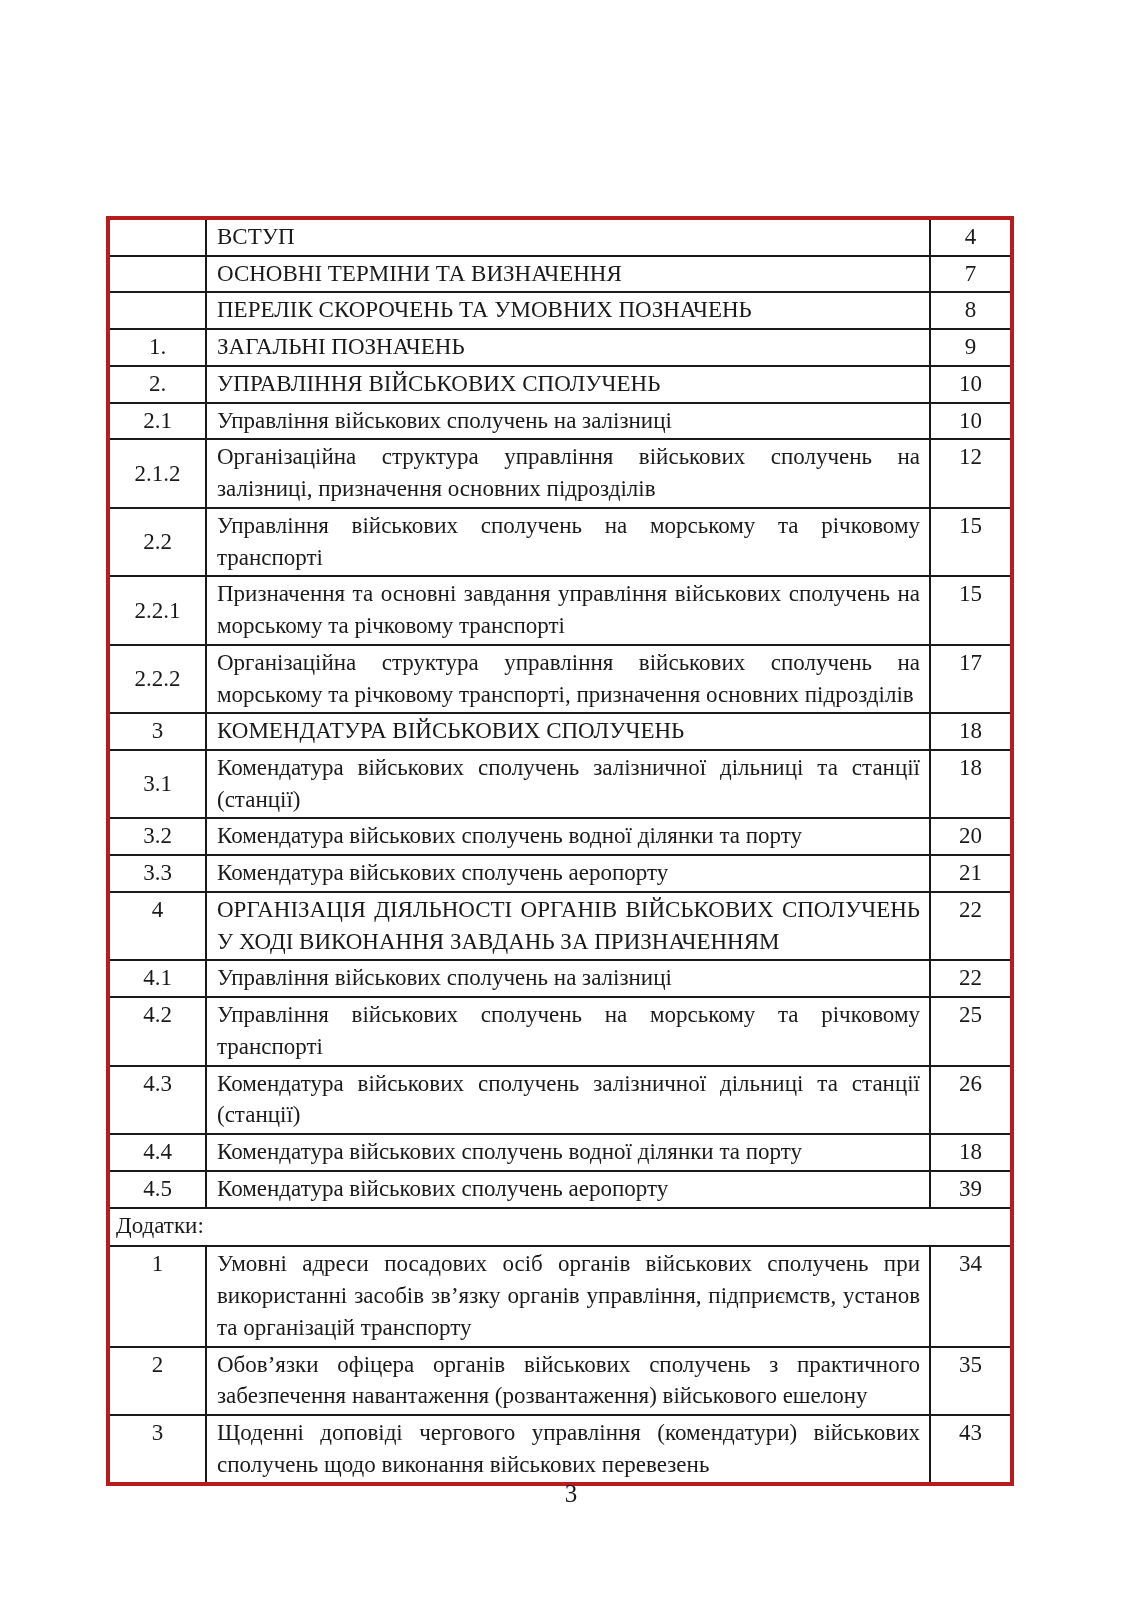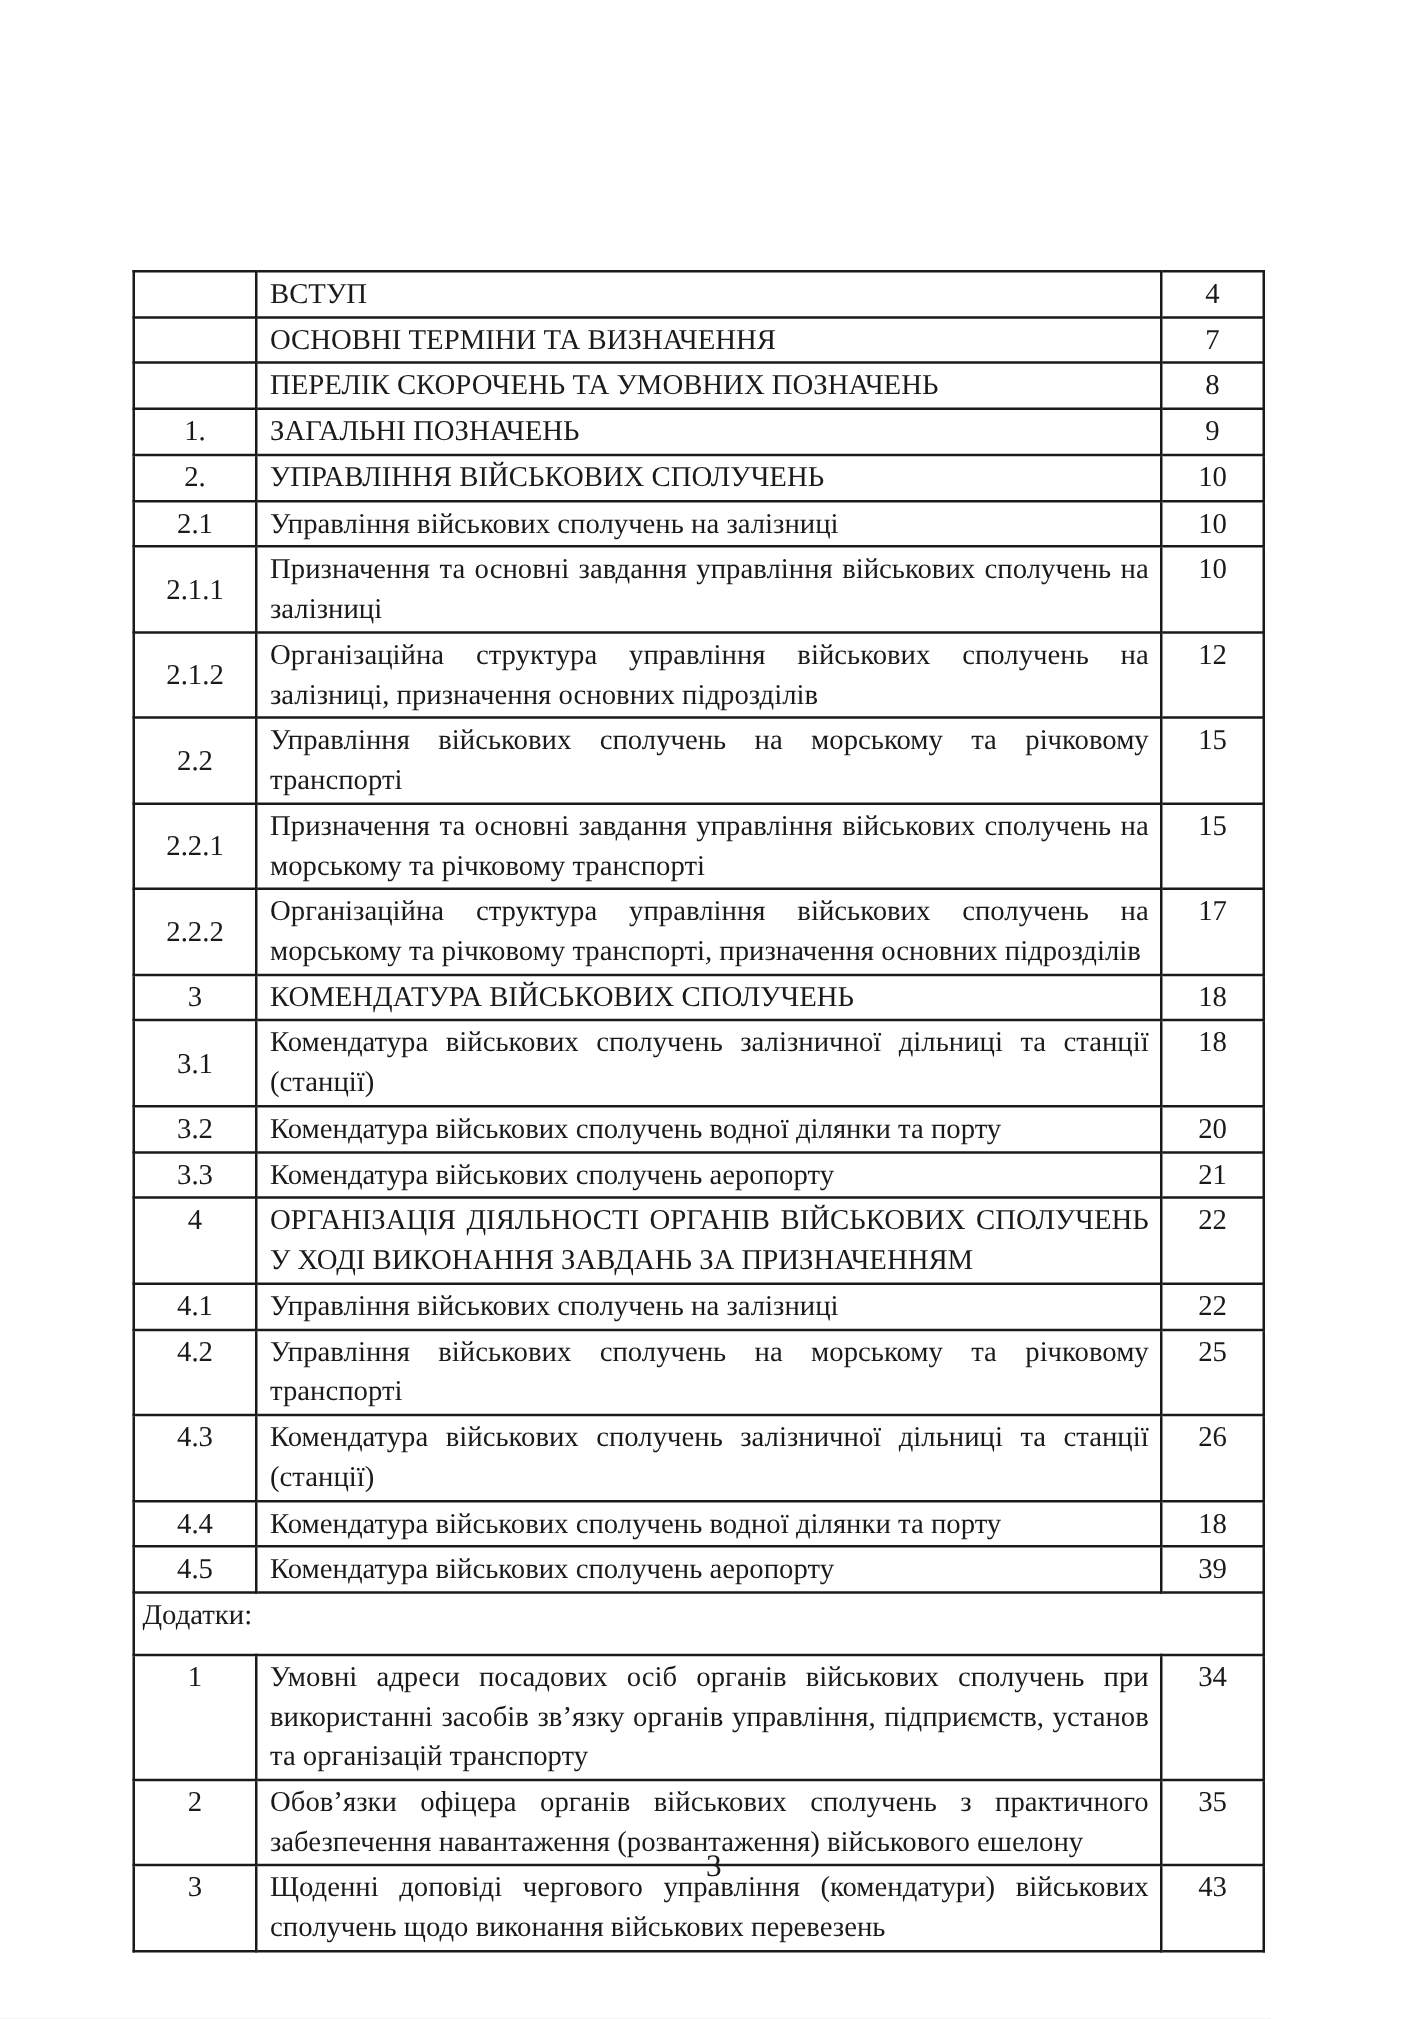--- a/index.html
+++ b/index.html
@@ -28,21 +28,21 @@
     font-weight: bold;
     letter-spacing: 1px;
   }
   table.toc {
     position: absolute;
     top: 216px;
     left: 106px;
     width: 904px;
     border-collapse: collapse;
     table-layout: fixed;
-    border: 2px solid #b91c1c;
+    border: 4px solid #b91c1c;
   }
   table.toc td {
     border: 2px solid #1a1a1a;
     font-size: 23px;
     line-height: 1.38;
     vertical-align: top;
     overflow: hidden;
   }
   td.num-cell {
     text-align: center;
@@ -57,21 +57,21 @@
   }
   td.title-cell.just {
     text-align: justify;
   }
   td.page-cell {
     text-align: center;
     padding: 1px 2px;
   }
   td.section-cell {
     text-align: left;
-    padding: 1px 9px 15px 6px;
+    padding: 1px 9px 4px 6px;
   }
   .folio {
     position: absolute;
     top: 1480px;
     left: 0;
     width: 100%;
     text-align: center;
     font-size: 25px;
   }
 </style>
@@ -111,25 +111,20 @@
           <td class="num-cell">2.</td>
           <td class="title-cell">УПРАВЛІННЯ ВІЙСЬКОВИХ СПОЛУЧЕНЬ</td>
           <td class="page-cell">10</td>
         </tr>
         <tr>
           <td class="num-cell">2.1</td>
           <td class="title-cell">Управління військових сполучень на залізниці</td>
           <td class="page-cell">10</td>
         </tr>
         <tr>
-          <td class="num-cell v-middle">2.1.1</td>
-          <td class="title-cell just">Призначення та основні завдання управління військових сполучень на залізниці</td>
-          <td class="page-cell">10</td>
-        </tr>
-        <tr>
           <td class="num-cell v-middle">2.1.2</td>
           <td class="title-cell just">Організаційна структура управління військових сполучень на залізниці, призначення основних підрозділів</td>
           <td class="page-cell">12</td>
         </tr>
         <tr>
           <td class="num-cell v-middle">2.2</td>
           <td class="title-cell just">Управління військових сполучень на морському та річковому транспорті</td>
           <td class="page-cell">15</td>
         </tr>
         <tr>

